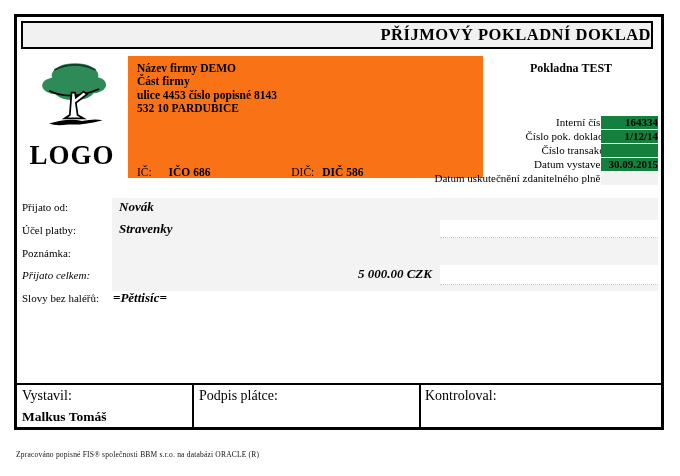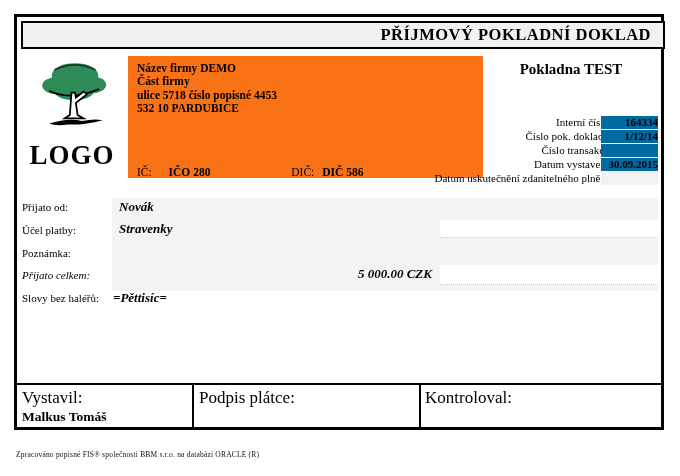--- a/index.html
+++ b/index.html
@@ -8,55 +8,55 @@
     font-family:"Liberation Serif", serif; color:#000;
     -webkit-font-smoothing:antialiased;
   }
   .abs { position:absolute; }
 
   #outer-frame { left:14px; top:14px; width:644px; height:410px; border:3px solid #000; }
 
   #title-bar {
     left:21px; top:21px; width:628px; height:24px; border:2px solid #000;
     background:#f1f1f1; text-align:right; line-height:24px;
-    font-size:16.5px; font-weight:bold; padding-right:12px; letter-spacing:0.5px;
+    font-size:16.5px; font-weight:bold; padding-right:0; letter-spacing:0.5px;
   }
 
   #logo-box { left:16px; top:56px; width:112px; height:130px; }
   #logo-tree { position:absolute; left:14px; top:2px; width:90px; height:82px; }
   #logo-text { position:absolute; left:0; top:84px; width:112px; text-align:center;
     font-size:27px; font-weight:bold; letter-spacing:1px; }
 
   #company-block { left:128px; top:56px; width:355px; height:122px; background:#f97316; }
   #company-lines { position:absolute; left:9px; top:6px; font-size:11.5px; font-weight:bold; line-height:13.4px; }
   #ic-row { position:absolute; left:9px; top:110px; font-size:11.5px; }
   #ic-row .lbl { font-weight:normal; }
   #ic-row .val { font-weight:bold; }
 
-  #cashdesk-label { left:485px; top:61px; width:172px; text-align:center; font-size:15px; font-weight:bold; }
+  #cashdesk-label { left:485px; top:61px; width:172px; text-align:center; font-size:12px; font-weight:bold; }
 
   .detail-label { position:absolute; left:400px; width:212px; text-align:right; font-size:11px; line-height:13px; }
   .detail-value { position:absolute; left:601px; width:57px; height:13px; text-align:right;
-    font-size:11px; line-height:13px; font-weight:bold; background:#0369a1; }
+    font-size:11px; line-height:13px; font-weight:bold; background:#15803d; }
   #tax-date-label { position:absolute; left:320px; width:292px; text-align:right; top:172px; font-size:11px; line-height:13px; }
   #tax-date-value { position:absolute; left:601px; width:57px; height:13px; top:172px; background:#f2f2f2;
     font-size:11px; line-height:13px; font-weight:bold; text-align:right; }
 
   #fields-gray { left:112px; top:198px; width:546px; height:93px; background:#f3f3f3; }
   .white-input { position:absolute; background:#ffffff; border-bottom:1px dotted #c9c9c9; }
   #input-purpose { left:440px; top:220px; width:218px; height:17px; }
   #input-total  { left:440px; top:265px; width:218px; height:19px; }
 
   .field-label { position:absolute; left:22px; width:92px; font-size:11px; }
   .field-value { position:absolute; font-size:13px; font-weight:bold; font-style:italic; }
 
   #sig-line { left:17px; top:383px; width:644px; height:0; border-top:2px solid #000; }
   .sig-vline { position:absolute; top:385px; height:45px; width:0; border-left:2px solid #000; }
   #sig-v1 { left:192px; } #sig-v2 { left:419px; }
-  .sig-label { position:absolute; top:388px; font-size:17px; }
+  .sig-label { position:absolute; top:388px; font-size:14px; }
   #sig-issued-label { left:22px; } #sig-payer-label { left:199px; } #sig-checked-label { left:425px; }
   #sig-issued-name { position:absolute; left:22px; top:409px; font-size:13.5px; font-weight:bold; }
 
   #footer-note { left:16px; top:450px; font-size:7.5px; color:#111; letter-spacing:0.2px; }
 </style>
 </head>
 <body>
 
 <div id="outer-frame" class="abs"></div>
 
@@ -73,26 +73,26 @@
     <path d="M46 40 L44 66 L38 70 L60 70 L53 66 L51 52 L64 42 L60 39 L51 46 L50 40 Z" fill="#ffffff" stroke="#000" stroke-width="2"></path>
     <path d="M20 76 Q42 69 58 73 Q72 70 82 72 Q60 78 42 77 Q28 79 20 76 Z" fill="#000"></path>
   </svg>
   <div id="logo-text">LOGO</div>
 </div>
 
 <div id="company-block" class="abs">
   <div id="company-lines">
     <div>Název firmy DEMO</div>
     <div>Část firmy</div>
-    <div>ulice 5718 číslo popisné 4453</div>
+    <div>ulice 4453 číslo popisné 8143</div>
     <div>532 10 PARDUBICE</div>
   </div>
   <div id="ic-row">
     <span class="lbl">IČ:</span>
-    <span class="val" style="margin-left:14px;">IČO 280</span>
+    <span class="val" style="margin-left:14px;">IČO 686</span>
     <span class="lbl" style="margin-left:78px;">DIČ:</span>
     <span class="val" style="margin-left:5px;">DIČ 586</span>
   </div>
 </div>
 
 <div id="cashdesk-label" class="abs">Pokladna TEST</div>
 
 <div class="detail-label" style="top:116px;">Interní číslo:</div>
 <div class="detail-value" style="top:116px;">164334</div>
 

